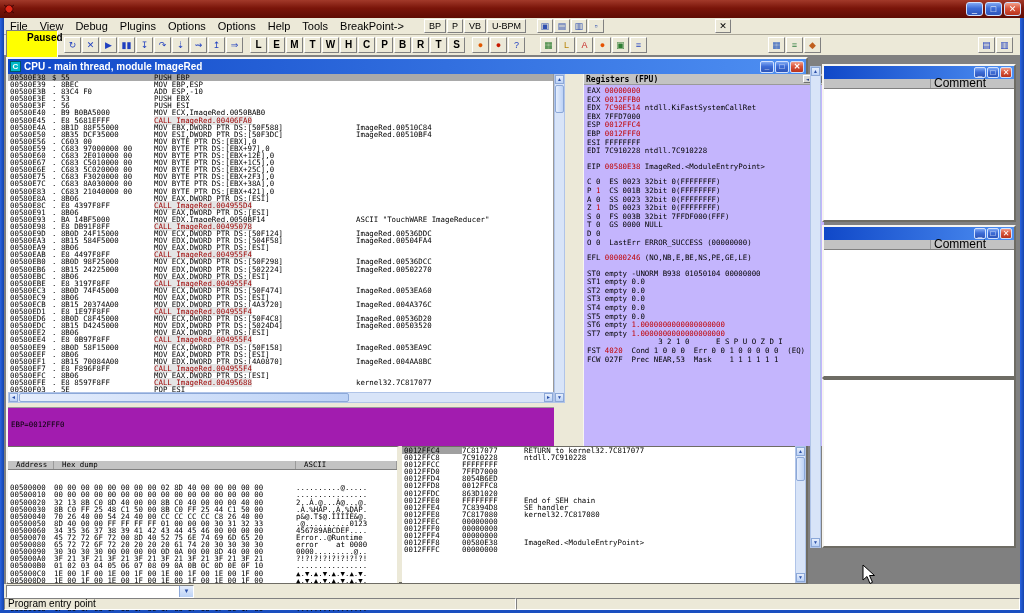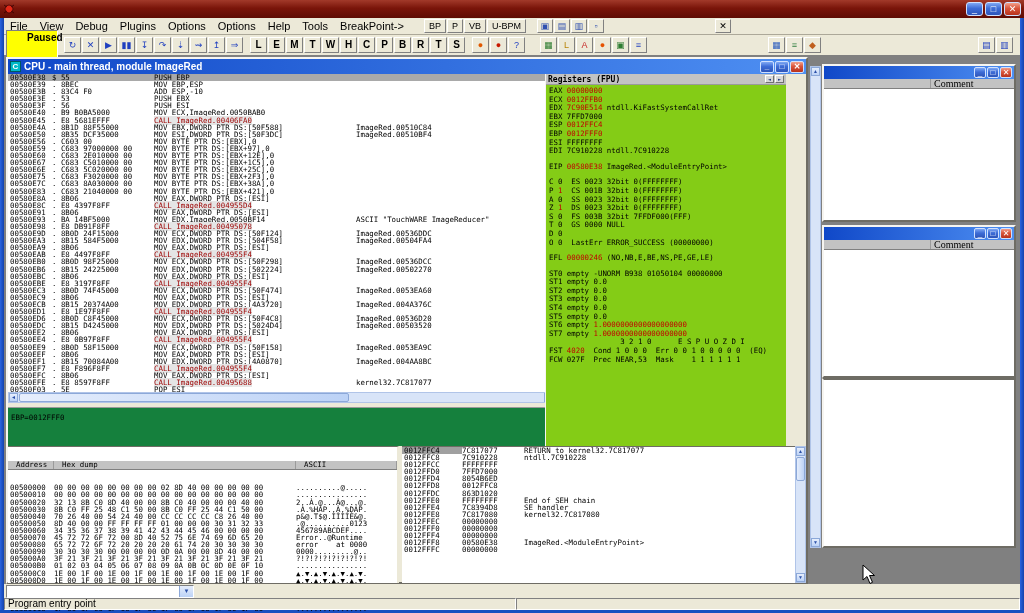--- a/index.html
+++ b/index.html
@@ -54,24 +54,24 @@
 
   .disasm{position:absolute;left:0;top:15px;width:546px;height:318px;background:#fff;overflow:hidden;border-right:1px solid #9a9a9a}
   .drow{display:flex}
   .drow.sel{background:#a9a9a9}
   .da{width:44px;flex:none;padding-left:2px}
   .dh{width:102px;flex:none}
   .dd{width:202px;flex:none}
   .dc{flex:1}
   .callhl{background:#e5e5e5;color:#9c0000}
 
-  .info-pane{position:absolute;left:0;top:348px;width:546px;height:39px;background:#15803d;border-top:1px solid #9a9a9a;
-    padding:6px 0 0 3px}
-
-  .regs{position:absolute;left:537px;top:15px;width:241px;height:372px;background:#84cc16;overflow:hidden;
+  .info-pane{position:absolute;left:0;top:348px;width:546px;height:39px;background:#a21caf;border-top:1px solid #9a9a9a;
+    padding:13px 0 0 3px}
+
+  .regs{position:absolute;left:575px;top:15px;width:241px;height:372px;background:#c4b5fd;overflow:hidden;
     border-left:1px solid #f6f5f1}
   .regs-header{height:11px;display:flex;align-items:center;background:#c3c3c3;border-bottom:1px solid #9a9a9a;
     font-family:"DejaVu Sans Mono",monospace;font-size:8px;font-weight:bold;padding:0 2px}
   .regs-hbtns{margin-left:auto;display:flex;gap:1px}
   .regs-hbtn{width:9px;height:8px;font-size:5px;line-height:7px;text-align:center;background:#d8d8d8;
     border:1px solid;border-color:#fff #707070 #707070 #fff;color:#203a80}
   #reg-lines{padding:2px 0 0 3px;font-family:"DejaVu Sans Mono",monospace;font-size:7.4px;line-height:8.6px;white-space:pre}
   .rline{height:8.6px}
   .rline.blank{height:7px}
   .red{color:#c00000}
@@ -100,22 +100,22 @@
   .sb .sthumb{position:absolute;background:linear-gradient(90deg,#e6eefc,#bcd2f6);border:1px solid #8ca8d8;border-radius:2px}
   .dsb-v{left:546px;top:15px;width:11px;height:329px}
   .dsb-h{left:0;top:333px;width:546px;height:11px}
   .ssb-v{left:787px;top:387px;width:11px;height:137px}
 
   
   .side-strip{position:absolute;left:810px;top:66px;width:11px;height:482px;background:#d8e4f8;border:1px solid #b0c4e8}
   .sidewin{position:absolute;left:822px;width:194px;background:#ece9d8;border:2px solid;border-color:#f6f5f1 #6e6c64 #6e6c64 #f6f5f1}
   .sw-title{height:13px;display:flex;align-items:center;background:linear-gradient(90deg,#1048c8,#4e8ff2);padding:0 2px}
   .sw-btns{margin-left:auto;display:flex;gap:1px}
-  .sw-header{height:10px;background:#c3c3c3;border-bottom:1px solid #808080;font-family:Liberation Serif, serif;
-    font-size:10px;line-height:9px}
+  .sw-header{height:10px;background:#c3c3c3;border-bottom:1px solid #808080;font-family:Liberation Sans, sans-serif;
+    font-size:12px;line-height:9px}
   .sw-header span{margin-left:106px;border-left:1px solid #9a9a9a;padding-left:3px;display:inline-block}
   .sw-body{background:#fff;width:100%}
   .sidewin-c{position:absolute;left:822px;top:378px;width:194px;height:170px;background:#fff;border:2px solid;
     border-color:#6e6c64 #6e6c64 #6e6c64 #f6f5f1}
 
   
   .combo-strip{position:absolute;left:4px;top:584px;width:1016px;height:14px;background:#ece9d8}
   .combo{position:absolute;left:2px;top:1px;width:188px;height:13px;background:#fff;display:flex;
     border:1px solid;border-color:#808080 #fff #fff #808080}
   .combo-value{flex:1;font-size:9px;line-height:11px;padding-left:2px}

